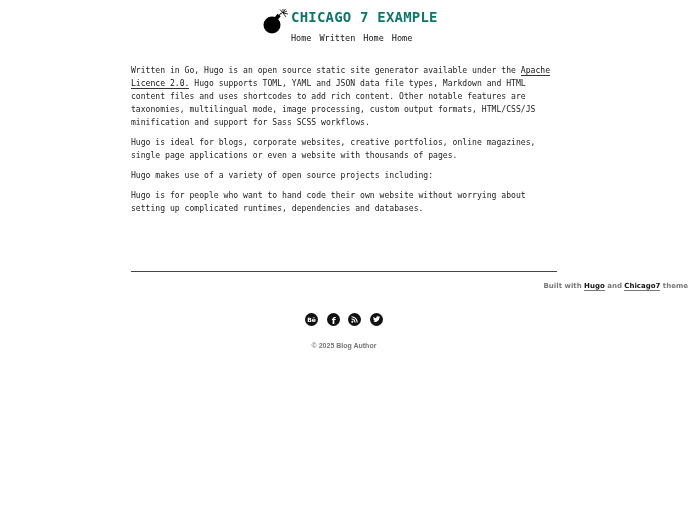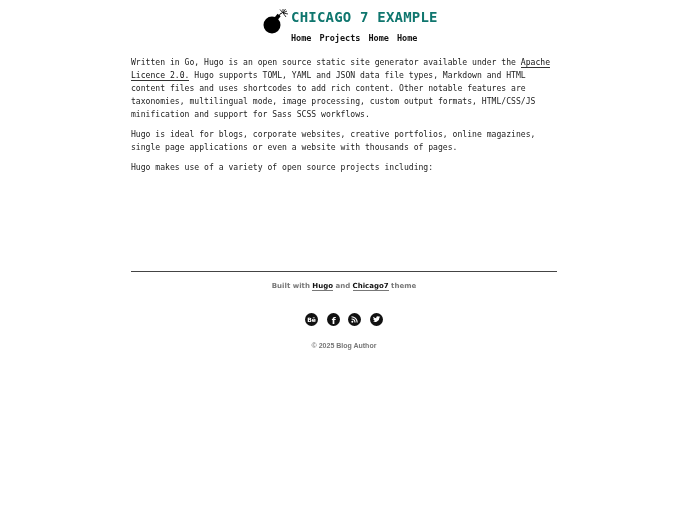--- a/index.html
+++ b/index.html
@@ -13,35 +13,35 @@
   }
   .logo { position: absolute; left: 0; top: 0; width: 28px; height: 28px; }
   .site-title {
     position: absolute; left: 29px; top: 1px;
     font-family: "DejaVu Sans Mono", monospace; font-weight: bold;
     font-size: 14px; letter-spacing: 0.2px; color: #0f766e; white-space: nowrap;
     text-decoration: none;
   }
   .nav { position: absolute; left: 29px; top: 18px; white-space: nowrap; }
   .nav a {
-    font-family: "DejaVu Sans Mono", monospace; font-weight: bold;
+    font-family: "DejaVu Sans Mono", monospace; font-weight: normal;
     font-size: 8.5px; color: #111; text-decoration: none; margin-right: 8px;
   }
   .content {
-    position: absolute; left: 131px; top: 56px; width: 428px;
+    position: absolute; left: 131px; top: 64px; width: 428px;
     font-size: 8.1px; line-height: 13px; color: #222;
   }
   .content p { margin: 0 0 7px 0; }
   .content a { color: #111; text-decoration: none; border-bottom: 1px solid #333; }
   .rule {
     position: absolute; left: 131px; top: 271px; width: 426px; height: 0;
     border-top: 1.5px solid #444;
   }
   .footer-built {
-    position: absolute; left: 0; top: 282px; width: 688px; text-align: center;
+    position: absolute; left: 0; top: 282px; width: 688px; text-align: right;
     font-family: "DejaVu Sans", sans-serif; font-weight: bold;
     font-size: 7px; color: #777;
   }
   .footer-built a { color: #111; text-decoration: none; border-bottom: 1px solid #777; }
   .social {
     position: absolute; left: 305px; top: 313px; height: 14px; white-space: nowrap;
   }
   .social .icon {
     display: inline-block; width: 13px; height: 13px; border-radius: 50%;
     background: #111; color: #fff; margin-right: 8.5px; vertical-align: top;
@@ -66,28 +66,29 @@
       <line x1="21" y1="5" x2="21" y2="1"></line>
       <line x1="21" y1="5" x2="25" y2="3"></line>
       <line x1="21" y1="5" x2="26" y2="6"></line>
       <line x1="21" y1="5" x2="24" y2="9"></line>
       <line x1="21" y1="5" x2="18" y2="1.5"></line>
       <line x1="21" y1="5" x2="23.5" y2="1"></line>
     </g>
   </svg>
   <a class="site-title">CHICAGO 7 EXAMPLE</a>
   <div class="nav">
-    <a>Home</a><a>Projects</a><a>Home</a><a>Home</a>
+    <a>Home</a><a>Written</a><a>Home</a><a>Home</a>
   </div>
 </div>
 
 <div class="content">
   <p><span>Written in Go, Hugo is an open source static site generator available under the </span><a>Apache Licence 2.0.</a><span> Hugo supports TOML, YAML and JSON data file types, Markdown and HTML content files and uses shortcodes to add rich content. Other notable features are taxonomies, multilingual mode, image processing, custom output formats, HTML/CSS/JS minification and support for Sass SCSS workflows.</span></p>
   <p>Hugo is ideal for blogs, corporate websites, creative portfolios, online magazines, single page applications or even a website with thousands of pages.</p>
   <p>Hugo makes use of a variety of open source projects including:</p>
+  <p>Hugo is for people who want to hand code their own website without worrying about setting up complicated runtimes, dependencies and databases.</p>
 </div>
 
 <div class="rule"></div>
 
 <div class="footer-built"><span>Built with </span><a>Hugo</a><span> and </span><a>Chicago7</a><span> theme</span></div>
 
 <div class="social">
   <span class="icon">
     <svg width="13" height="13" viewBox="0 0 13 13">
         <text x="6.5" y="9" text-anchor="middle" font-family="DejaVu Sans, sans-serif" font-weight="bold" font-size="6" fill="#fff">Bē</text>

